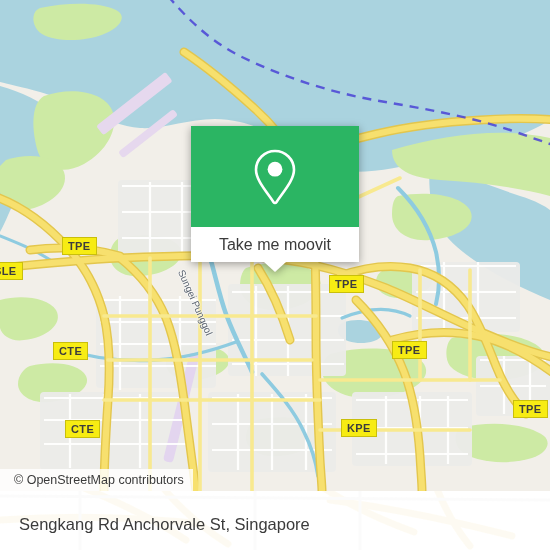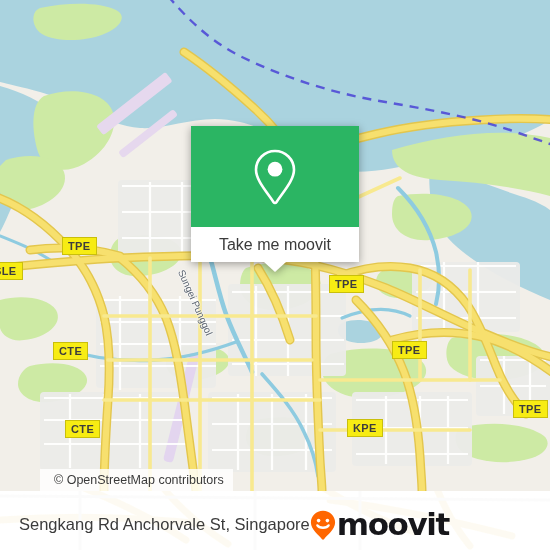--- a/index.html
+++ b/index.html
@@ -113,21 +113,20 @@
     top: 469px;
     height: 22px;
     padding: 0 9px 0 14px;
     display: flex;
     align-items: center;
     background: rgba(255,255,255,0.82);
     font-size: 12.5px;
     color: #3a3a3a;
     font-family: "Liberation Sans", sans-serif;
     white-space: nowrap;
-    margin-left: 40px;
   }
 
   
   #footer {
     position: absolute;
     left: 0;
     top: 491px;
     width: 550px;
     height: 59px;
     background: #ffffff;
@@ -320,21 +319,21 @@
       </g>
     </svg>
 
     <div class="shield" style="left:-12px;  top:262px;">SLE</div>
     <div class="shield" style="left:62px;   top:237px;">TPE</div>
     <div class="shield" style="left:329px;  top:275px;">TPE</div>
     <div class="shield" style="left:392px;  top:341px;">TPE</div>
     <div class="shield" style="left:513px;  top:400px;">TPE</div>
     <div class="shield" style="left:53px;   top:342px;">CTE</div>
     <div class="shield" style="left:65px;   top:420px;">CTE</div>
-    <div class="shield" style="left:341px;  top:419px;margin-left:6px;">KPE</div>
+    <div class="shield" style="left:341px;  top:419px;">KPE</div>
 
     <div class="waterlabel" style="left:186px; top:268px; transform:rotate(66deg); transform-origin:left top;">Sungei Punggol</div>
 
     <div id="popup">
       <div id="popup-green">
         <svg id="popup-pin" viewBox="0 0 46 58">
           <path d="M23 3 C12.5 3 4 11.4 4 21.8 C4 32 14 43 21.6 54.2 C22.3 55.2 23.7 55.2 24.4 54.2 C32 43 42 32 42 21.8 C42 11.4 33.5 3 23 3 Z" fill="none" stroke="#ffffff" stroke-width="2.6"></path>
           <circle cx="23" cy="21.2" r="7.4" fill="#ffffff"></circle>
         </svg>
       </div>
@@ -360,25 +359,16 @@
         <path d="M330,500 C390,508 450,520 512,536"></path>
       </g>
       <g fill="none" stroke="#dcdcdc" stroke-width="3">
         <path d="M80,470 L80,550 M255,470 L255,550 M360,470 L360,550"></path>
         <path d="M0,496 L550,500"></path>
       </g>
     </svg>
 
     <div id="footer-inner">
       <div id="footer-title">Sengkang Rd Anchorvale St, Singapore</div>
-      <div id="brand">
-        <svg id="brand-mark" viewBox="0 0 26 30">
-          <path d="M13 0.8 C6.2 0.8 0.9 6 0.9 12.5 C0.9 19.4 8.9 25.2 12 29.2 C12.5 29.8 13.5 29.8 14 29.2 C17.1 25.2 25.1 19.4 25.1 12.5 C25.1 6 19.8 0.8 13 0.8 Z" fill="#ff6600"></path>
-          <circle cx="8.6" cy="10.6" r="1.8" fill="#ffffff"></circle>
-          <circle cx="17.4" cy="10.6" r="1.8" fill="#ffffff"></circle>
-          <path d="M7.4 15.4 C9.2 18.6 16.8 18.6 18.6 15.4" fill="none" stroke="#ffffff" stroke-width="2.4" stroke-linecap="round"></path>
-        </svg>
-        <span id="brand-word">moovit</span>
-      </div>
     </div>
   </div>
 
 </div>
 
 </body></html>

